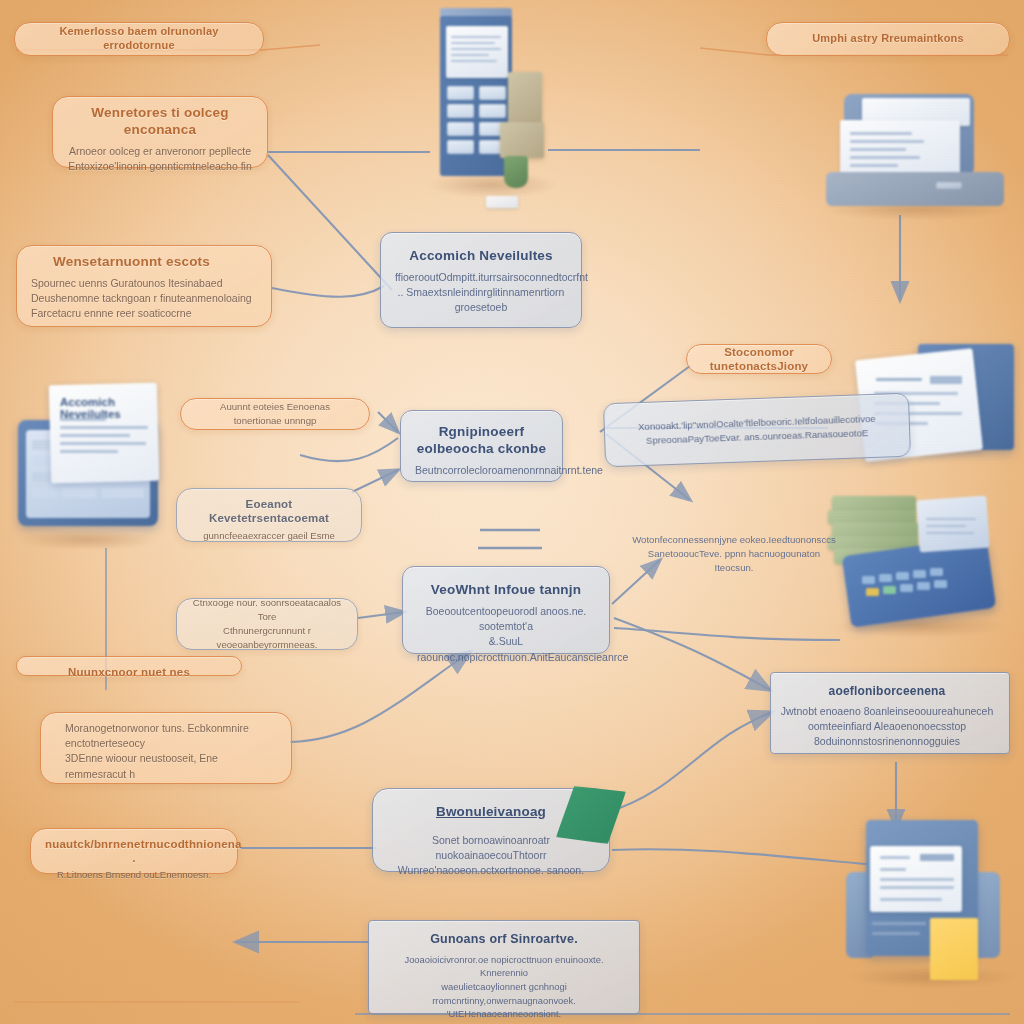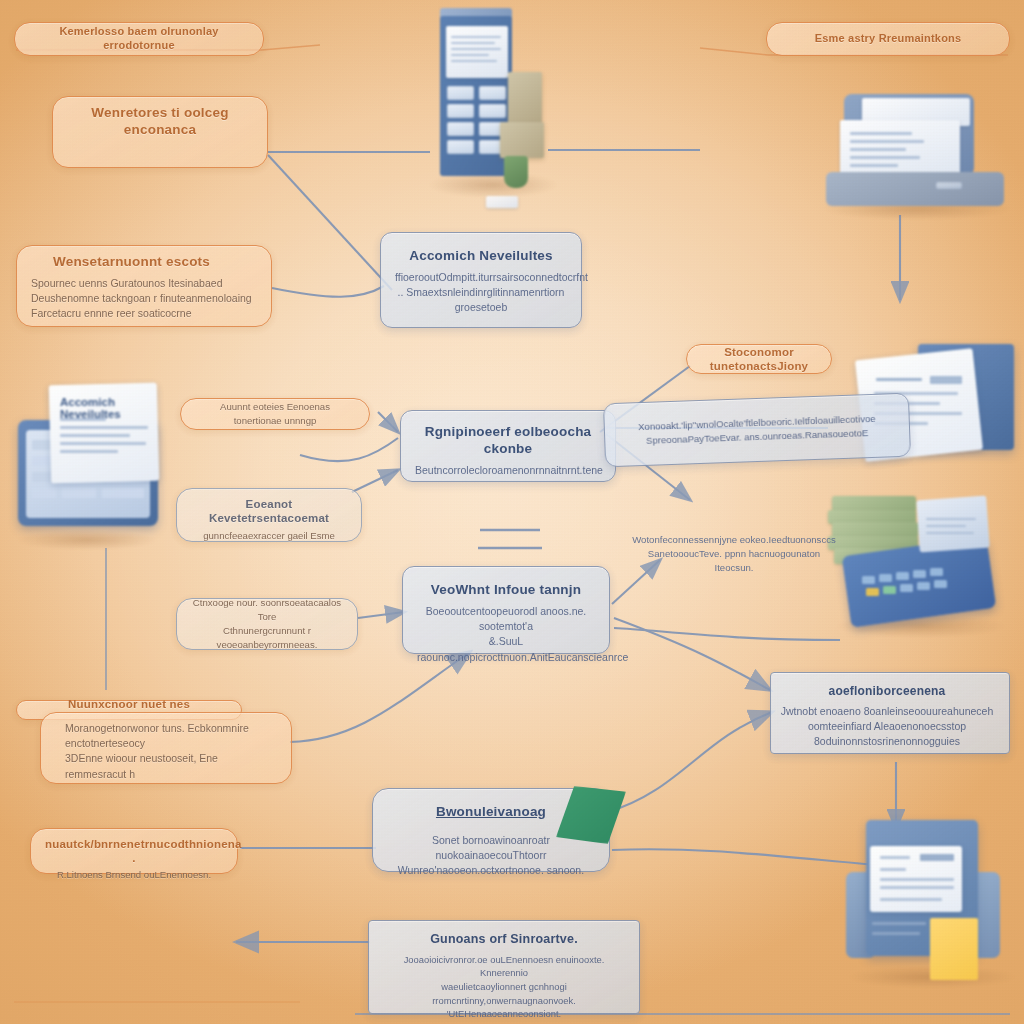--- a/index.html
+++ b/index.html
@@ -306,25 +306,27 @@
     <div class="yellow" style="left:88px;top:112px;width:48px;height:62px;"></div>
     <div class="line-row" style="left:30px;top:116px;width:54px;height:3px;opacity:.55;"></div>
     <div class="line-row" style="left:30px;top:126px;width:48px;height:3px;opacity:.55;"></div>
   </div>
 
   <div class="box callout ghost" style="left:14px;top:22px;width:250px;height:34px;display:flex;align-items:center;justify-content:center;">
     <div class="t" style="margin:0;font-size:11px;">Kemerlosso baem olrunonlay errodotornue</div>
   </div>
 
   <div class="box callout ghost" style="left:766px;top:22px;width:244px;height:34px;display:flex;align-items:center;justify-content:center;">
-    <div class="t" style="margin:0;font-size:11px;">Esme astry Rreumaintkons</div>
+    <div class="t" style="margin:0;font-size:11px;">Umphi astry Rreumaintkons</div>
   </div>
 
   <div class="box callout ghost" style="left:52px;top:96px;width:216px;height:72px;">
     <div class="t">Wenretores ti oolceg enconanca</div>
+    <div class="d" style="white-space:pre-line;">Arnoeor oolceg er anveronorr pepllecte
+Entoxizoe'linonin gonnticmtneleacho fin</div>
   </div>
 
   <div class="box callout ghost" style="left:16px;top:245px;width:256px;height:82px;">
     <div class="t" style="text-align:left;padding-left:22px;">Wensetarnuonnt escots</div>
     <div class="d" style="white-space:pre-line;text-align:left;">Spournec uenns Guratounos Itesinabaed
 Deushenomne tackngoan r finuteanmenoloaing
 Farcetacru ennne reer soaticocrne</div>
   </div>
 
   <div class="box callout ghost tiny" style="left:180px;top:398px;width:190px;height:32px;display:flex;align-items:center;justify-content:center;">
@@ -341,42 +343,42 @@
               background:linear-gradient(150deg, rgba(246,236,226,.70), rgba(238,226,212,.56));
               display:flex;align-items:center;">
     <div class="d" style="white-space:pre-line;width:100%;">Ctnxooge nour. soonrsoeatacaalos Tore
 Cthnunergcrunnunt r veoeoanbeyrormneeas.</div>
   </div>
 
   <div class="box callout ghost tiny" style="left:686px;top:344px;width:146px;height:30px;display:flex;align-items:center;justify-content:center;">
     <div class="t" style="margin:0;">Stoconomor tunetonactsJiony</div>
   </div>
 
-  <div class="box callout ghost tiny" style="left:16px;top:700px;width:226px;height:20px;display:flex;align-items:flex-end;justify-content:center;">
+  <div class="box callout ghost tiny" style="left:16px;top:656px;width:226px;height:20px;display:flex;align-items:flex-start;justify-content:center;">
     <div class="t" style="margin:0;">Nuunxcnoor nuet nes</div>
   </div>
 
   <div class="box callout ghost" style="left:40px;top:712px;width:252px;height:72px;">
     <div class="d" style="white-space:pre-line;text-align:left;padding-left:10px;">Moranogetnorwonor tuns. Ecbkonmnire enctotnerteseocy
 3DEnne wioour neustooseit, Ene remmesracut h</div>
   </div>
 
   <div class="box callout ghost tiny" style="left:30px;top:828px;width:208px;height:46px;">
     <div class="t" style="margin-bottom:2px;">nuautck/bnrnenetrnucodthnionena .</div>
     <div class="d">R.Litnoens Brnsend ouLEnennoesn.</div>
   </div>
 
 
   <div class="box panel ghost" style="left:380px;top:232px;width:202px;height:96px;">
     <div class="t" style="margin-top:6px;">Accomich Neveilultes</div>
     <div class="d" style="white-space:pre-line;">ffioerooutOdmpitt.iturrsairsoconnedtocrfnt
 .. Smaextsnleindinrglitinnamenrtiorn groesetoeb</div>
   </div>
 
-  <div class="box panel ghost" style="left:400px;top:410px;width:216px;height:72px;">
+  <div class="box panel ghost" style="left:400px;top:410px;width:163px;height:72px;">
     <div class="t" style="margin-top:4px;">Rgnipinoeerf eolbeoocha ckonbe</div>
     <div class="d">Beutncorrolecloroamenonrnnaitnrnt.tene</div>
   </div>
 
   <div class="box panel ghost tiny" style="left:604px;top:398px;width:306px;height:64px;transform:rotate(-2deg);
               display:flex;align-items:center;">
     <div class="d" style="white-space:pre-line;width:100%;">Xonooakt.'lip''wnolOcalte'ftlelboeoric.Ieltfoloauillecotivoe
 SpreoonaPayToeEvar. ans.ounroeas.RanasoueotoE</div>
   </div>
 
@@ -404,19 +406,19 @@
     <div class="d" style="white-space:pre-line;margin-top:12px;">Sonet bornoawinoanroatr nuokoainaoecouThtoorr
 Wunreo'naooeon.octxortnonoe. sanoon.</div>
   </div>
 
   <div class="ill blurobj2" style="left:556px;top:786px;width:70px;height:58px;
               background:linear-gradient(140deg,#3f9d71,#2f8a62);
               clip-path:polygon(26% 0%,100% 10%,74% 100%,0% 88%);"></div>
 
   <div class="box panel ghost" style="left:368px;top:920px;width:272px;height:94px;border-radius:4px;">
     <div class="t" style="font-size:12.5px;margin-top:2px;">Gunoans orf Sinroartve.</div>
-    <div class="d" style="white-space:pre-line;font-size:9.4px;">Jooaoioicivronror.oe ouLEnennoesn enuinooxte. Knnerennio
+    <div class="d" style="white-space:pre-line;font-size:9.4px;">Jooaoioicivronror.oe nopicrocttnuon enuinooxte. Knnerennio
 waeulietcaoylionnert gcnhnogi rromcnrtinny,onwernaugnaonvoek.
 'UtEHenaaoeanneoonsiont.</div>
   </div>
 
   <div class="grain"></div>
 </div>
 
 </body></html>

